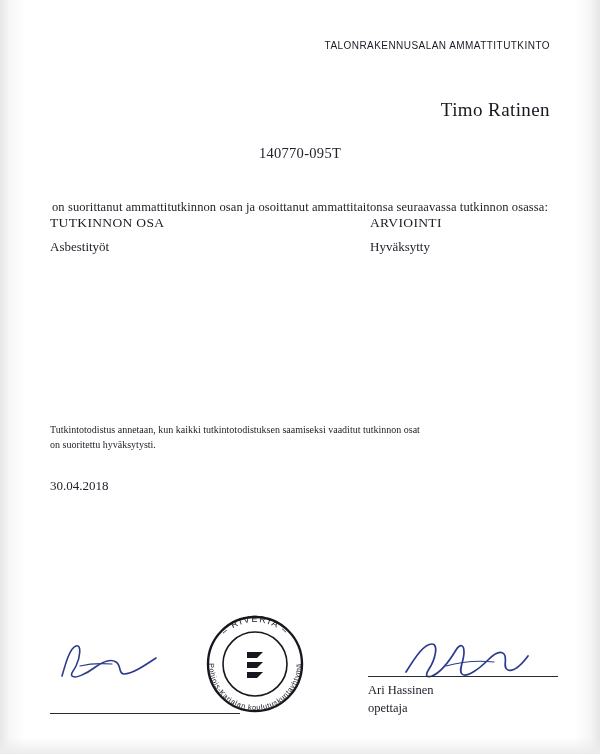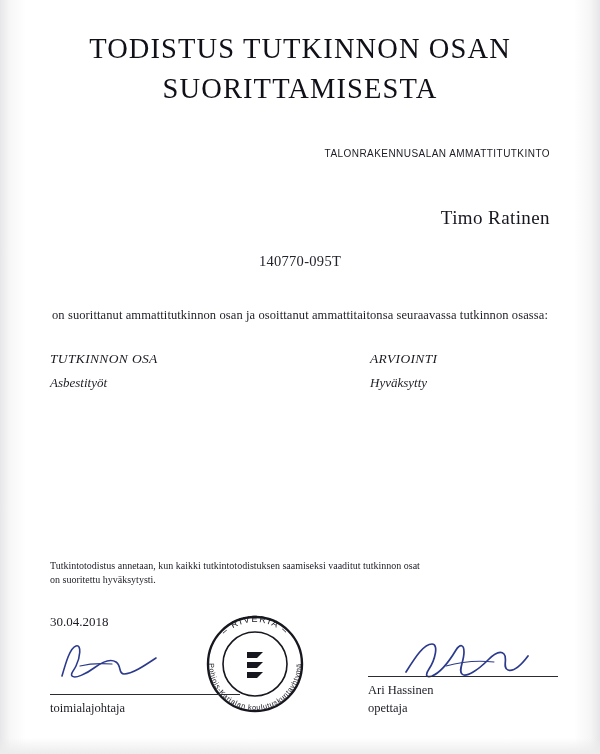--- a/index.html
+++ b/index.html
@@ -81,22 +81,20 @@
     text-align: center;
     font-size: 12.5px;
     letter-spacing: 0.1px;
     color: #1c1d25;
     margin-top: 38px;
   }
 
   .columns {
     display: flex;
     justify-content: space-between;
-    margin-top: 28px;
-    font-style: italic;
   }
   .col-left { width: 300px; }
   .col-right { width: 180px; }
   .col-head {
     font-size: 13.5px;
     letter-spacing: 0.35px;
     color: #1b1c24;
   }
   .col-val {
     font-size: 13px;
@@ -165,24 +163,20 @@
   .stamp-text {
     font-family: "Liberation Sans", sans-serif;
   }
 </style>
 </head>
 <body>
 
 <div class="sheet">
   <div class="inner">
 
-    <div class="title">
-      <span class="l1">TODISTUS TUTKINNON OSAN</span>
-      <span class="l2">SUORITTAMISESTA</span>
-    </div>
 
     <div class="subtitle">TALONRAKENNUSALAN AMMATTITUTKINTO</div>
 
     <div class="name">Timo Ratinen</div>
     <div class="ssn">140770-095T</div>
 
     <div class="statement">on suorittanut ammattitutkinnon osan ja osoittanut ammattitaitonsa seuraavassa tutkinnon osassa:</div>
 
     <div class="columns">
       <div class="col-left">
@@ -230,21 +224,20 @@
         <text class="stamp-text" font-size="9" letter-spacing="1.6" fill="#16171f">
           <textPath href="#arcTop" startOffset="50%" text-anchor="middle">– RIVERIA –</textPath>
         </text>
         <text class="stamp-text" font-size="7.3" letter-spacing="0.6" fill="#16171f">
           <textPath href="#arcBottom" startOffset="50%" text-anchor="middle">Pohjois-Karjalan koulutuskuntayhtymä</textPath>
         </text>
       </svg>
 
       <div class="sign-block sign-left">
         <div class="sign-line"></div>
-        <div class="sign-role">toimialajohtaja</div>
       </div>
 
       <div class="sign-block sign-right">
         <div class="sign-line"></div>
         <div class="sign-name">Ari Hassinen</div>
         <div class="sign-role">opettaja</div>
       </div>
 
     </div>
   </div>

